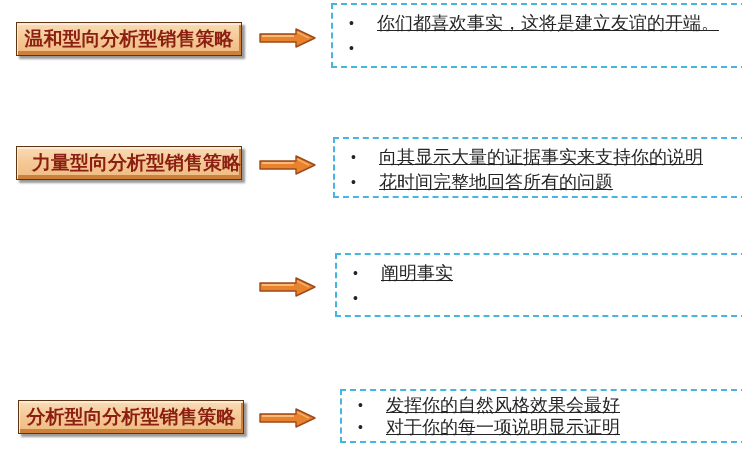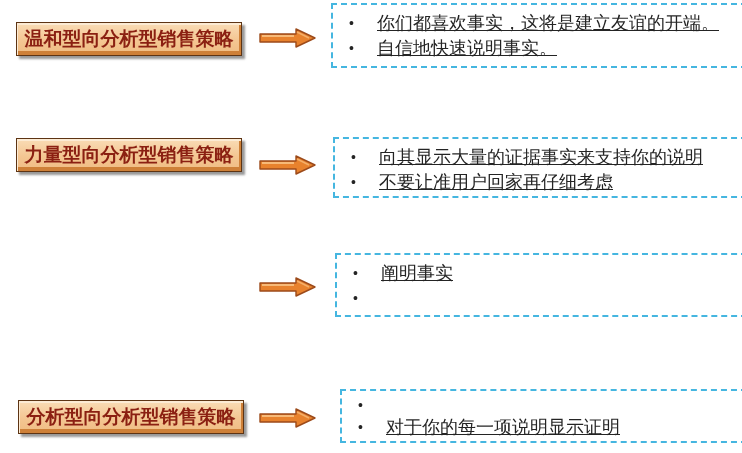--- a/index.html
+++ b/index.html
@@ -49,42 +49,41 @@
       <polyline points="38,4 50,10" stroke="#F7BA78" stroke-width="1.5" fill="none" opacity="0.8"></polyline>
     </svg>
   </div>
   <div class="bullet-box" style="left:323px; top:3px; width:416px; height:65px;">
     <div class="bullet-line">
       <span class="dot">•</span>
       <span class="bt">你们都喜欢事实，这将是建立友谊的开端。</span>
     </div>
     <div class="bullet-line">
       <span class="dot">•</span>
-      <span class="bt">自信地快速说明事实。</span>
     </div>
   </div>
 
-  <div class="label-box" style="top:138px;">
+  <div class="label-box" style="top:146px;justify-content:flex-end;">
     <span>力量型向分析型销售策略</span>
   </div>
   <div class="arrow" style="left:251px; top:155px;">
     <svg width="57" height="20" viewBox="0 0 57 20">
       <polygon points="1,6 37,6 37,1 56,10 37,19 37,14 1,14" fill="#E8822D" stroke="#9C4A1A" stroke-width="1.4" stroke-linejoin="round"></polygon>
       <polyline points="3,8 35,8" stroke="#F7BA78" stroke-width="2" fill="none"></polyline>
       <polyline points="38,4 50,10" stroke="#F7BA78" stroke-width="1.5" fill="none" opacity="0.8"></polyline>
     </svg>
   </div>
   <div class="bullet-box" style="left:325px; top:137px; width:414px; height:61px;">
     <div class="bullet-line">
       <span class="dot">•</span>
       <span class="bt">向其显示大量的证据事实来支持你的说明</span>
     </div>
     <div class="bullet-line">
       <span class="dot">•</span>
-      <span class="bt">不要让准用户回家再仔细考虑</span>
+      <span class="bt">花时间完整地回答所有的问题</span>
     </div>
   </div>
 
   <div class="arrow" style="left:251px; top:277px;">
     <svg width="57" height="20" viewBox="0 0 57 20">
       <polygon points="1,6 37,6 37,1 56,10 37,19 37,14 1,14" fill="#E8822D" stroke="#9C4A1A" stroke-width="1.4" stroke-linejoin="round"></polygon>
       <polyline points="3,8 35,8" stroke="#F7BA78" stroke-width="2" fill="none"></polyline>
       <polyline points="38,4 50,10" stroke="#F7BA78" stroke-width="1.5" fill="none" opacity="0.8"></polyline>
     </svg>
   </div>
@@ -104,20 +103,21 @@
   <div class="arrow" style="left:251px; top:408px;">
     <svg width="57" height="20" viewBox="0 0 57 20">
       <polygon points="1,6 37,6 37,1 56,10 37,19 37,14 1,14" fill="#E8822D" stroke="#9C4A1A" stroke-width="1.4" stroke-linejoin="round"></polygon>
       <polyline points="3,8 35,8" stroke="#F7BA78" stroke-width="2" fill="none"></polyline>
       <polyline points="38,4 50,10" stroke="#F7BA78" stroke-width="1.5" fill="none" opacity="0.8"></polyline>
     </svg>
   </div>
   <div class="bullet-box r4" style="left:332px; top:389px; width:407px; height:54px;">
     <div class="bullet-line">
       <span class="dot">•</span>
+      <span class="bt">发挥你的自然风格效果会最好</span>
     </div>
     <div class="bullet-line">
       <span class="dot">•</span>
       <span class="bt">对于你的每一项说明显示证明</span>
     </div>
   </div>
 
 </div>
 
 </body></html>

